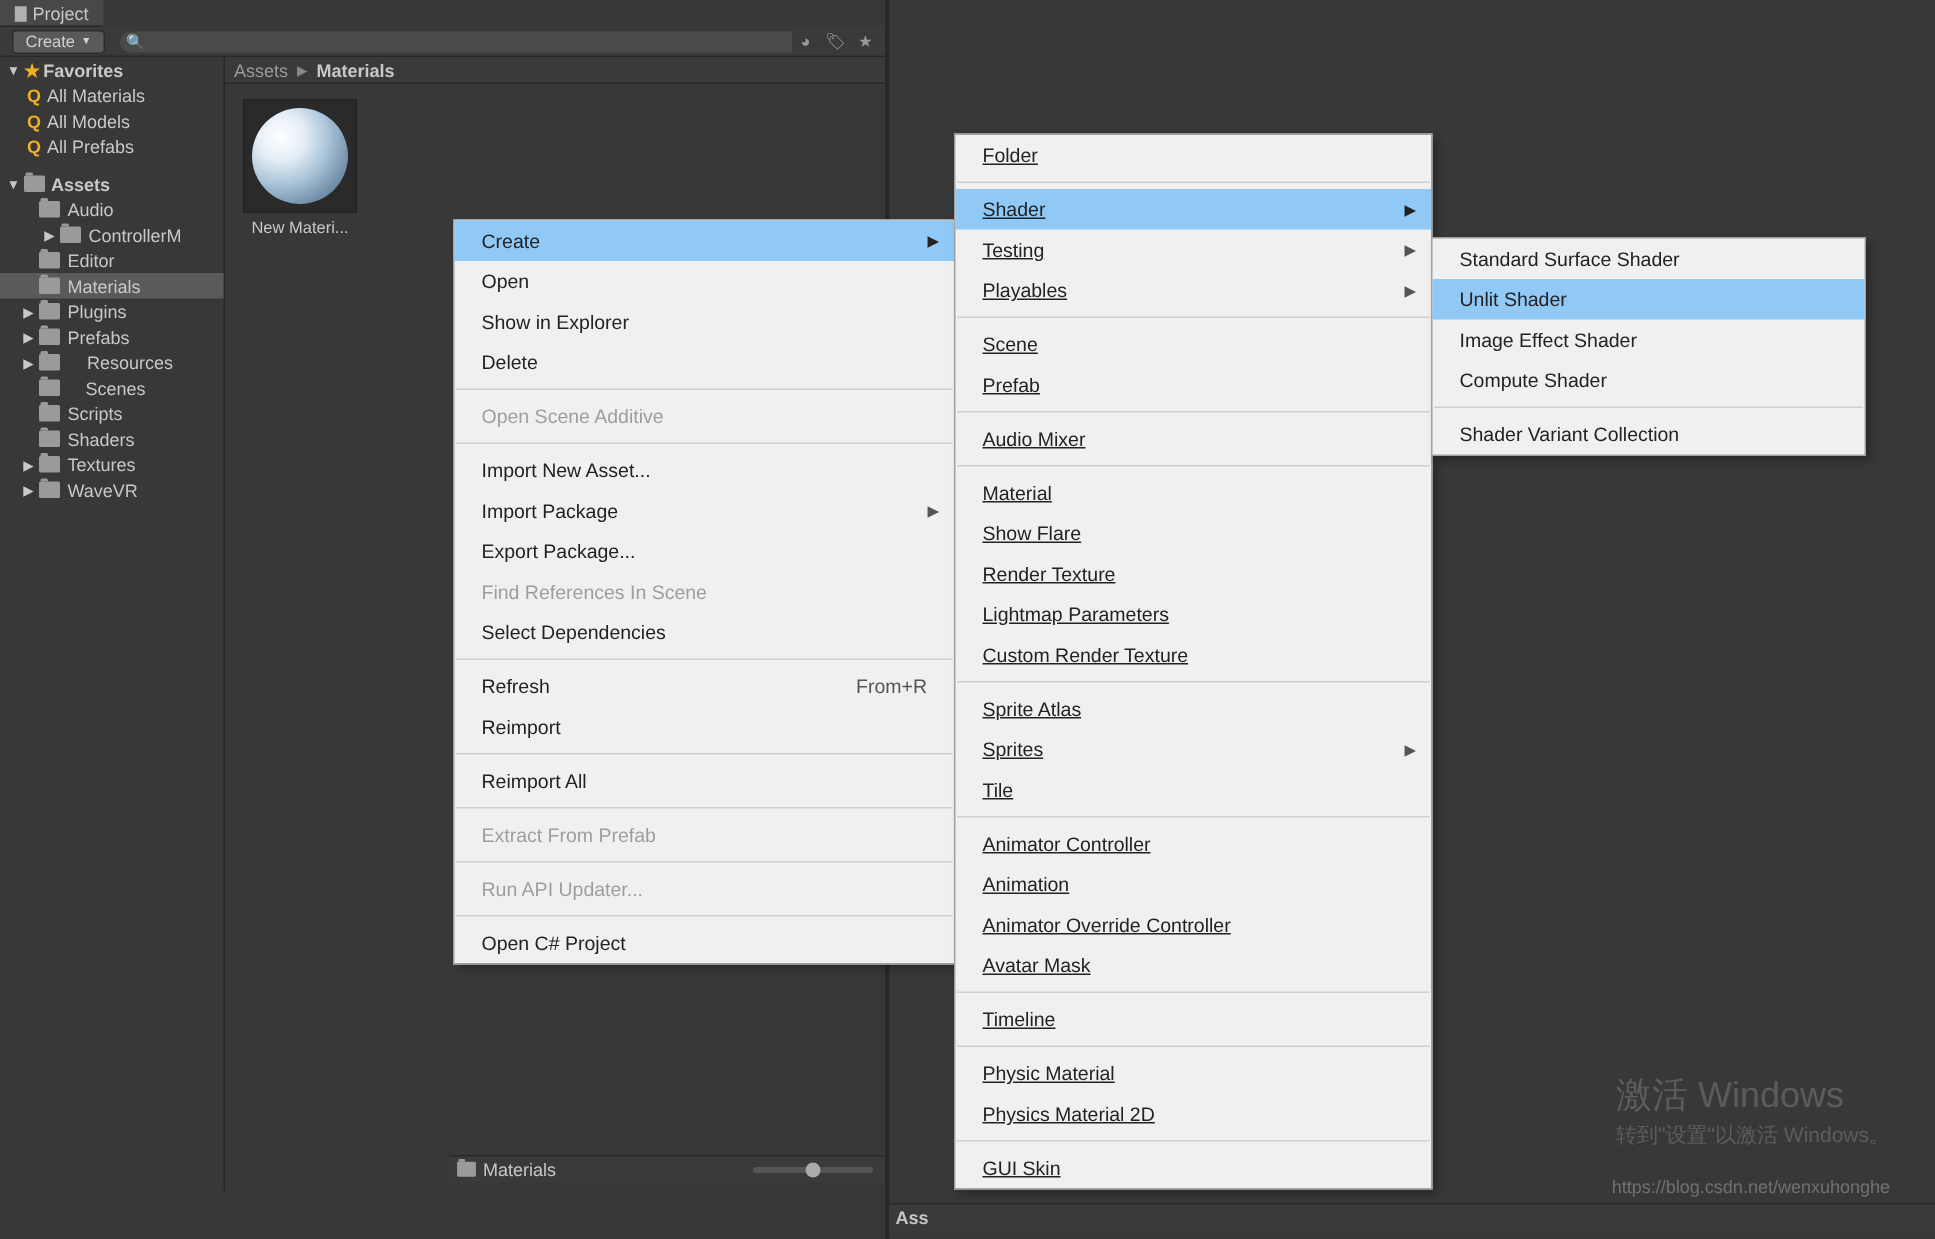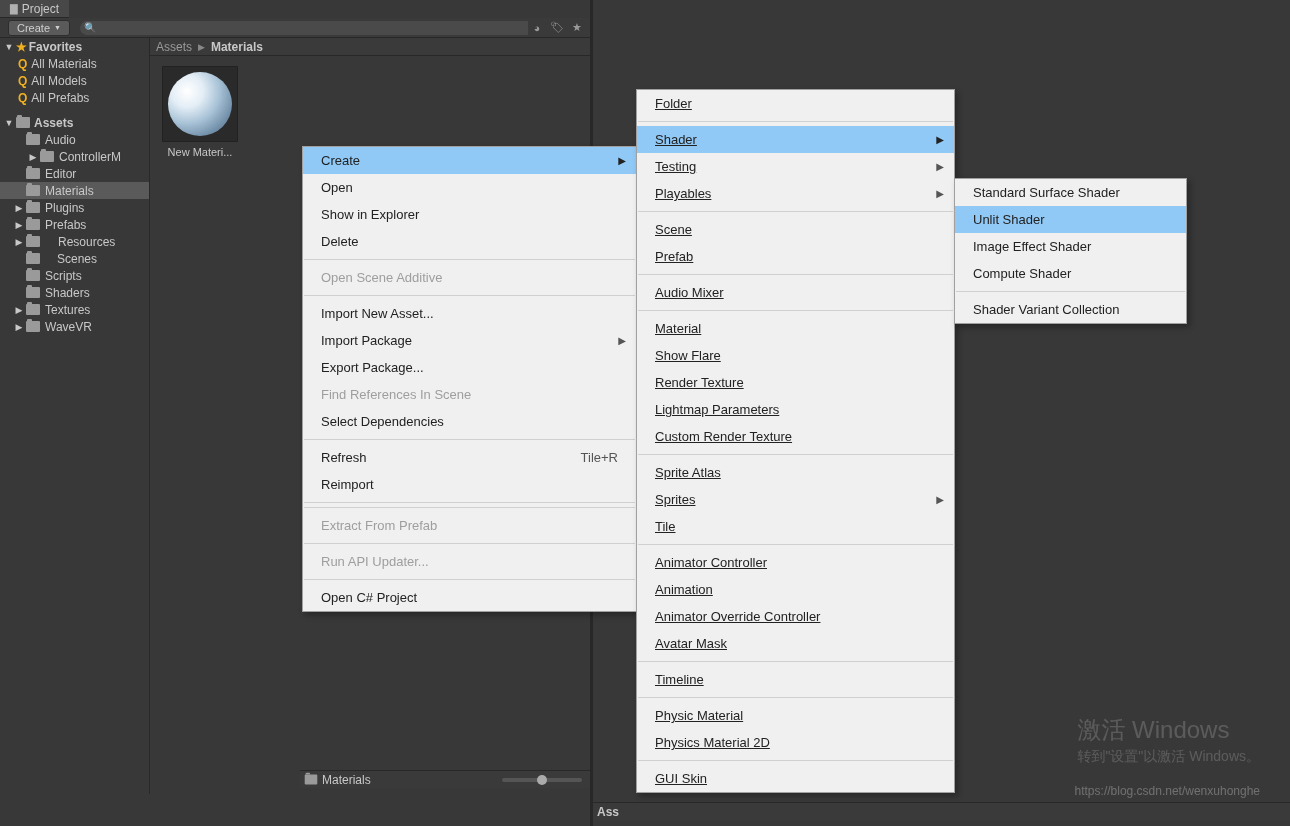--- a/index.html
+++ b/index.html
@@ -53,21 +53,21 @@
   .menu-item.disabled { color:#9e9e9e;}
   .menu-item.selected { background:#90c8f6;}
   .menu-item.hover { background:#90c8f6;}
   .menu-sep { height:1px; background:#d0d0d0; margin:4px 1px;}
   .menu-arrow { position:absolute; right:10px; font-size:10px; color:#555;}
   .menu-item.selected .menu-arrow, .menu-item.hover .menu-arrow { color:#222;}
   .menu-shortcut { position:absolute; right:18px; color:#555;}
   
   .menu1 { left:302px; top:146px; width:335px;}
   .menu2 { left:636px; top:89px; width:319px;text-decoration:underline;}
-  .menu3 { left:954px; top:158px; width:233px;margin-top:20px;}
+  .menu3 { left:954px; top:158px; width:290px;}
   
   .watermark { position:absolute; right:30px; bottom:60px; color:rgba(255,255,255,0.18); text-align:left;}
   .watermark .l1 { font-size:24px;}
   .watermark .l2 { font-size:14px; margin-top:2px;}
   .watermark .l3 { position:absolute; right:0; bottom:-32px; font-size:12px; color:rgba(255,255,255,0.28); white-space:nowrap;}
   
   .slider { position:absolute; bottom:9px; right:8px; width:80px; height:10px;}
   .slider-track { width:100%; height:4px; background:#555; border-radius:2px; margin-top:3px;}
   .slider-thumb { width:10px; height:10px; background:#aaa; border-radius:5px; position:absolute; left:35px; top:0;}
 </style>
@@ -251,26 +251,29 @@
     </div>
     <div class="menu-item disabled">
       <span>Find References In Scene</span>
     </div>
     <div class="menu-item">
       <span>Select Dependencies</span>
     </div>
     <div class="menu-sep"></div>
     <div class="menu-item">
       <span>Refresh</span>
-      <span class="menu-shortcut">Tile+R</span>
+      <span class="menu-shortcut">From+R</span>
     </div>
     <div class="menu-item">
       <span>Reimport</span>
     </div>
     <div class="menu-sep"></div>
+    <div class="menu-item">
+      <span>Reimport All</span>
+    </div>
     <div class="menu-sep"></div>
     <div class="menu-item disabled">
       <span>Extract From Prefab</span>
     </div>
     <div class="menu-sep"></div>
     <div class="menu-item disabled">
       <span>Run API Updater...</span>
     </div>
     <div class="menu-sep"></div>
     <div class="menu-item">

